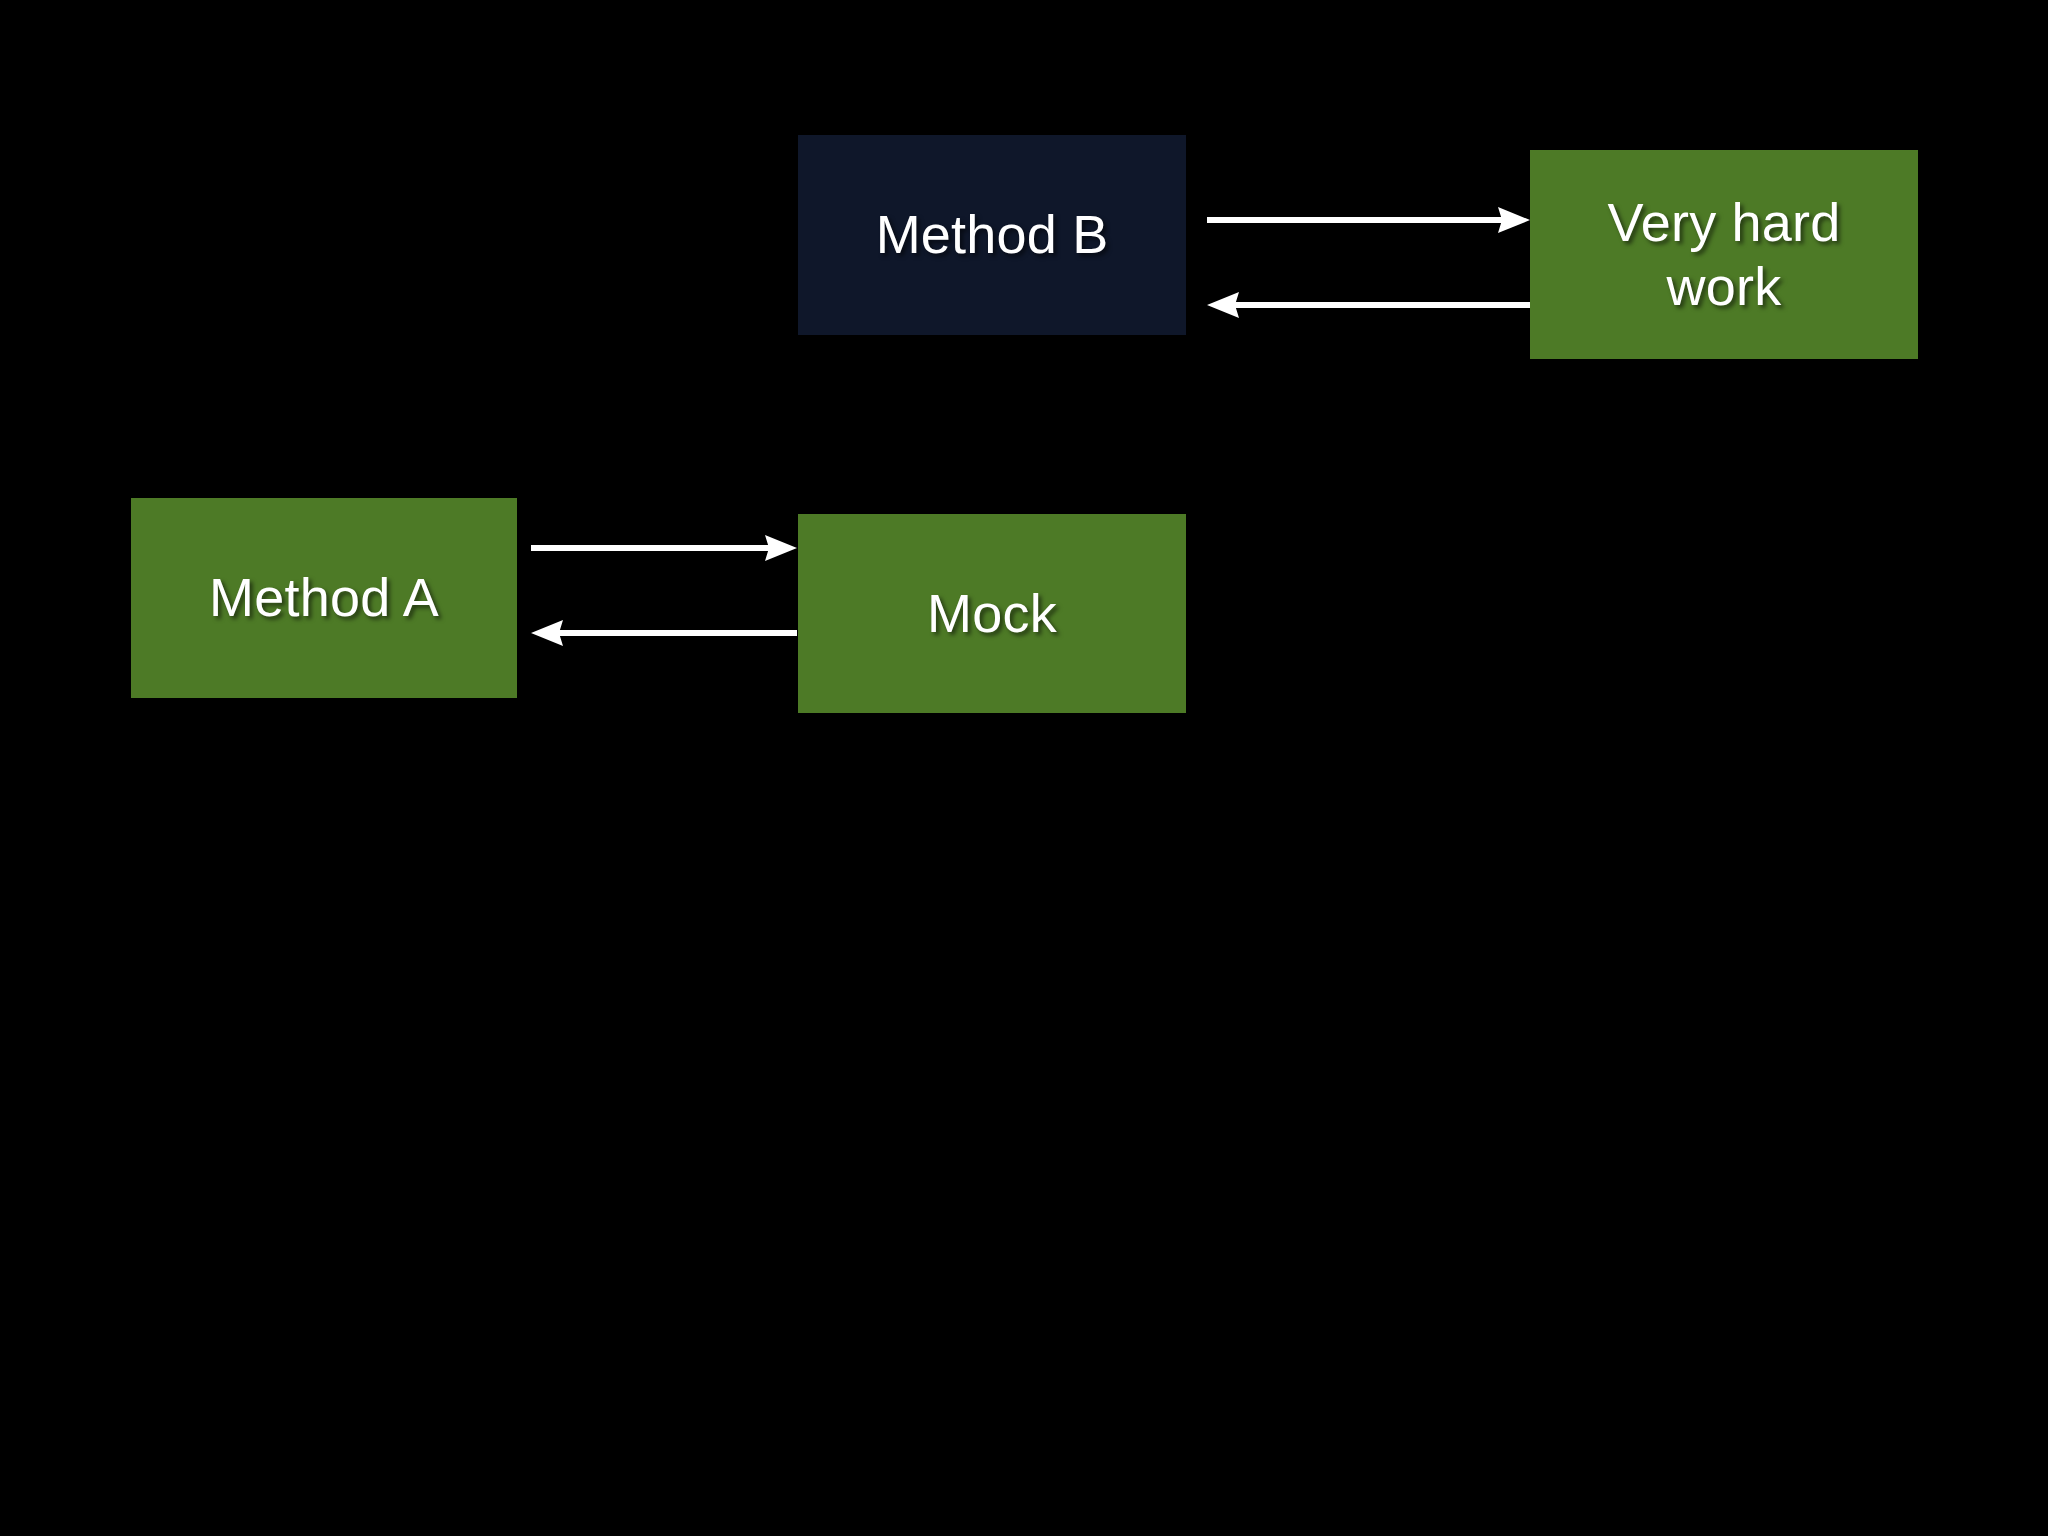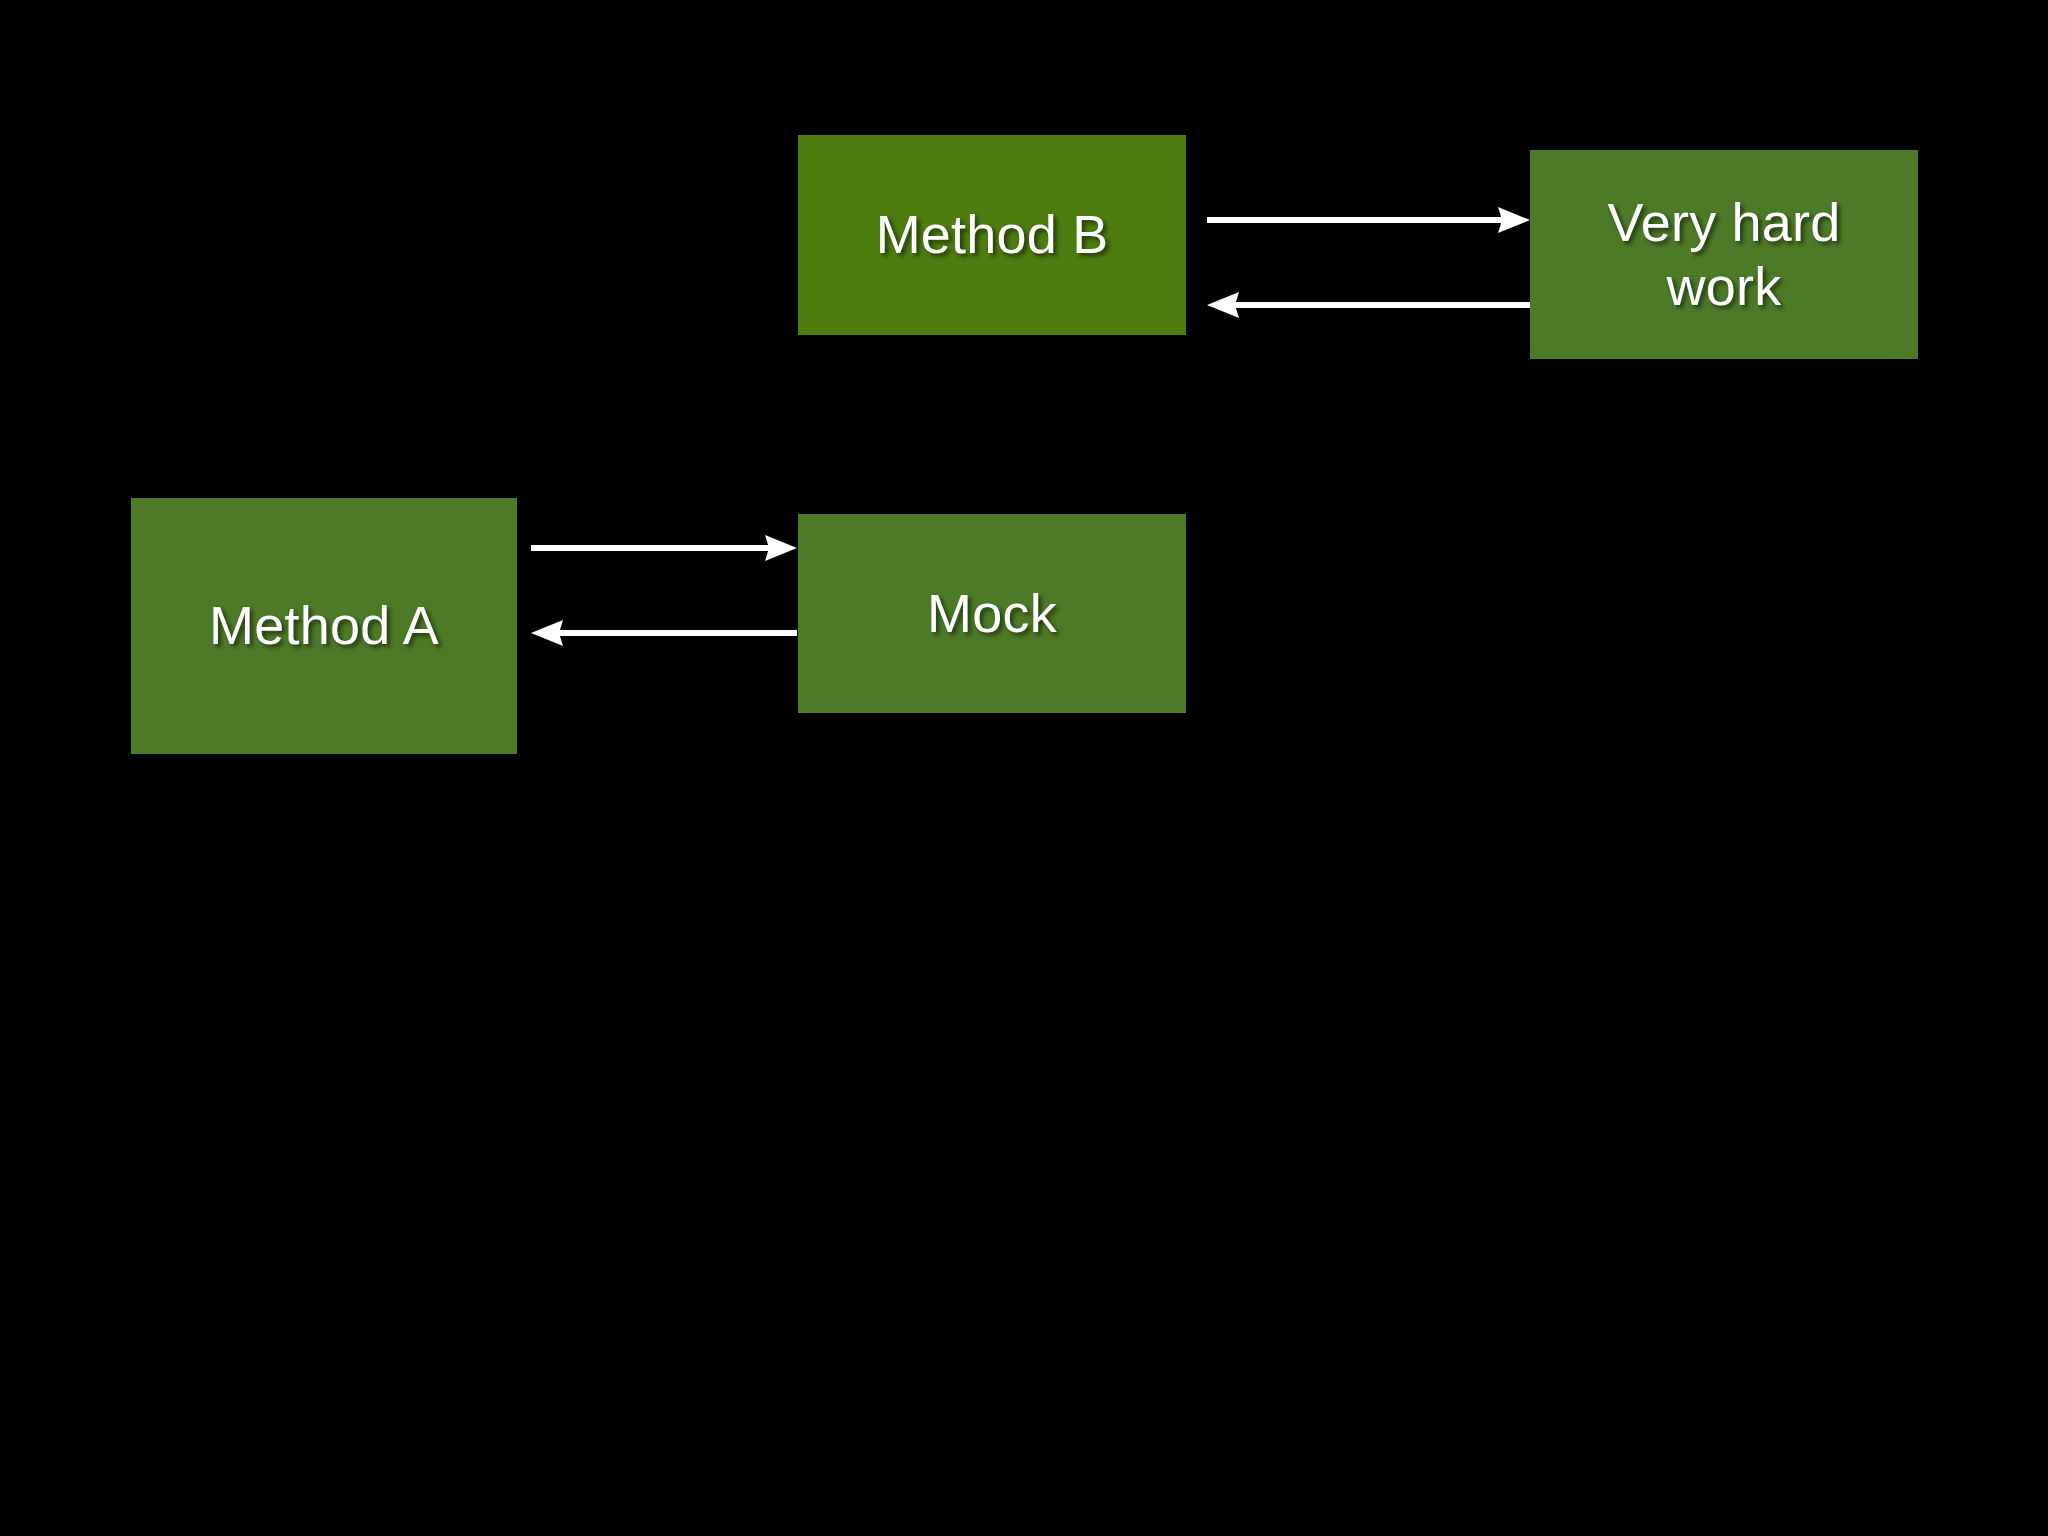--- a/index.html
+++ b/index.html
@@ -33,23 +33,23 @@
     text-shadow: 3px 3px 4px rgba(0,0,0,0.55);
     letter-spacing: 0.2px;
     user-select: none;
   }
   .node-label {
     display: block;
     padding: 0 10px;
   }
 
   
-  #node-method-b      { left: 798px;  top: 135px; width: 388px; height: 200px; background: #4d7c0f; font-size: 54px; }
+  #node-method-b      { left: 798px;  top: 135px; width: 388px; height: 200px; background: #0f172a; font-size: 54px; }
   #node-very-hard-work{ left: 1530px; top: 150px; width: 388px; height: 209px; background: #4D7A26; font-size: 54px; }
-  #node-method-a      { left: 131px;  top: 498px; width: 386px; height: 256px; background: #4D7A26; font-size: 54px; }
+  #node-method-a      { left: 131px;  top: 498px; width: 386px; height: 200px; background: #4D7A26; font-size: 54px; }
   #node-mock          { left: 798px;  top: 514px; width: 388px; height: 199px; background: #4D7A26; font-size: 54px; }
 
   
   .arrow-svg {
     position: absolute;
     overflow: visible;
     pointer-events: none;
   }
   #arrows-top    { left: 1186px; top: 180px;  width: 350px; height: 160px; }
   #arrows-bottom { left: 515px;  top: 520px;  width: 290px; height: 140px; }

